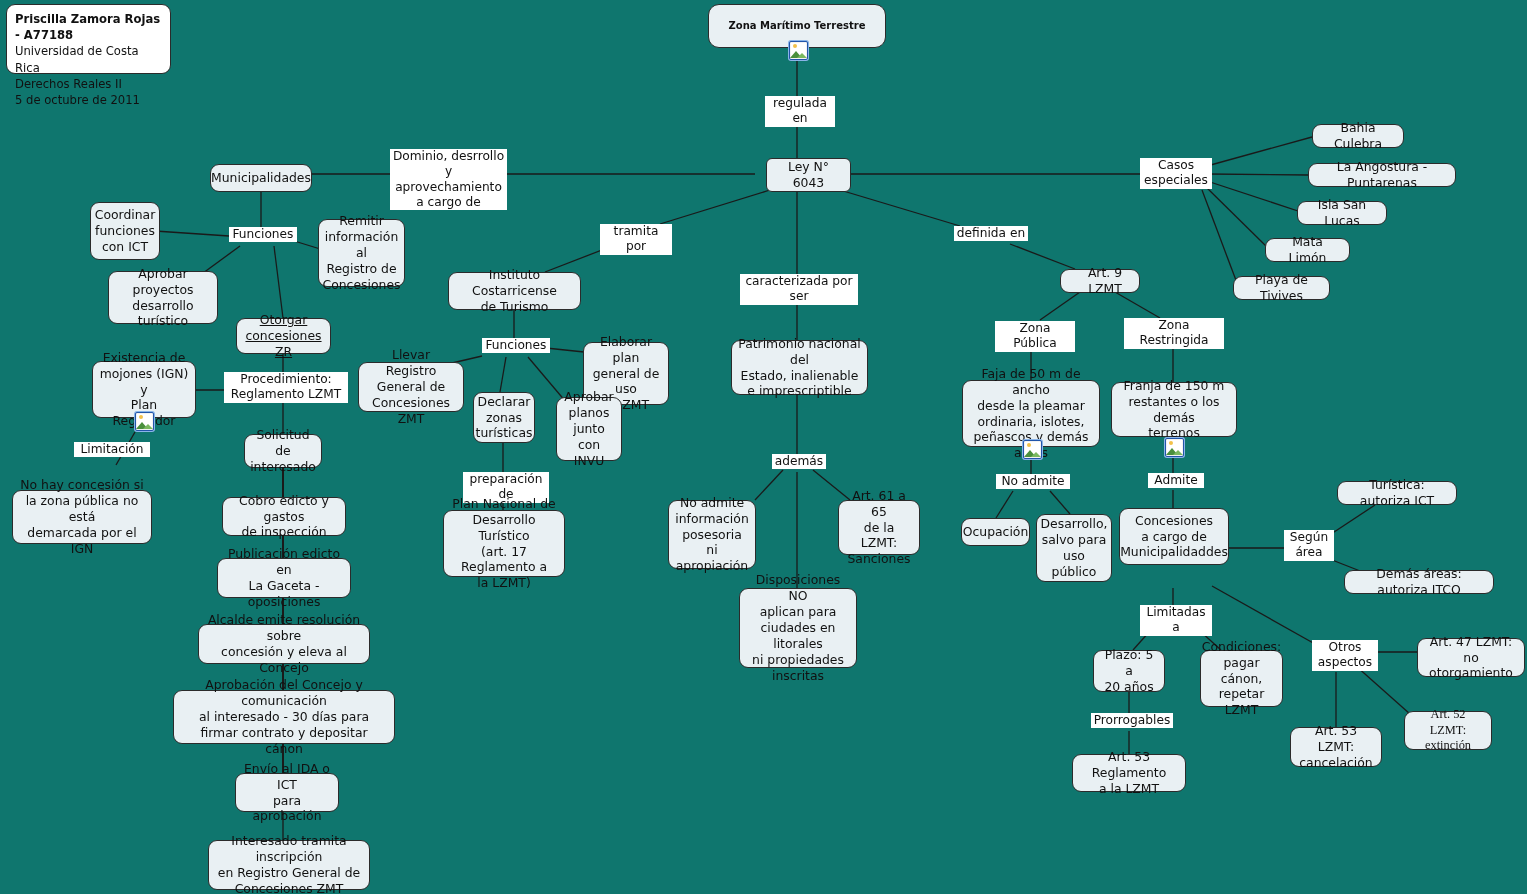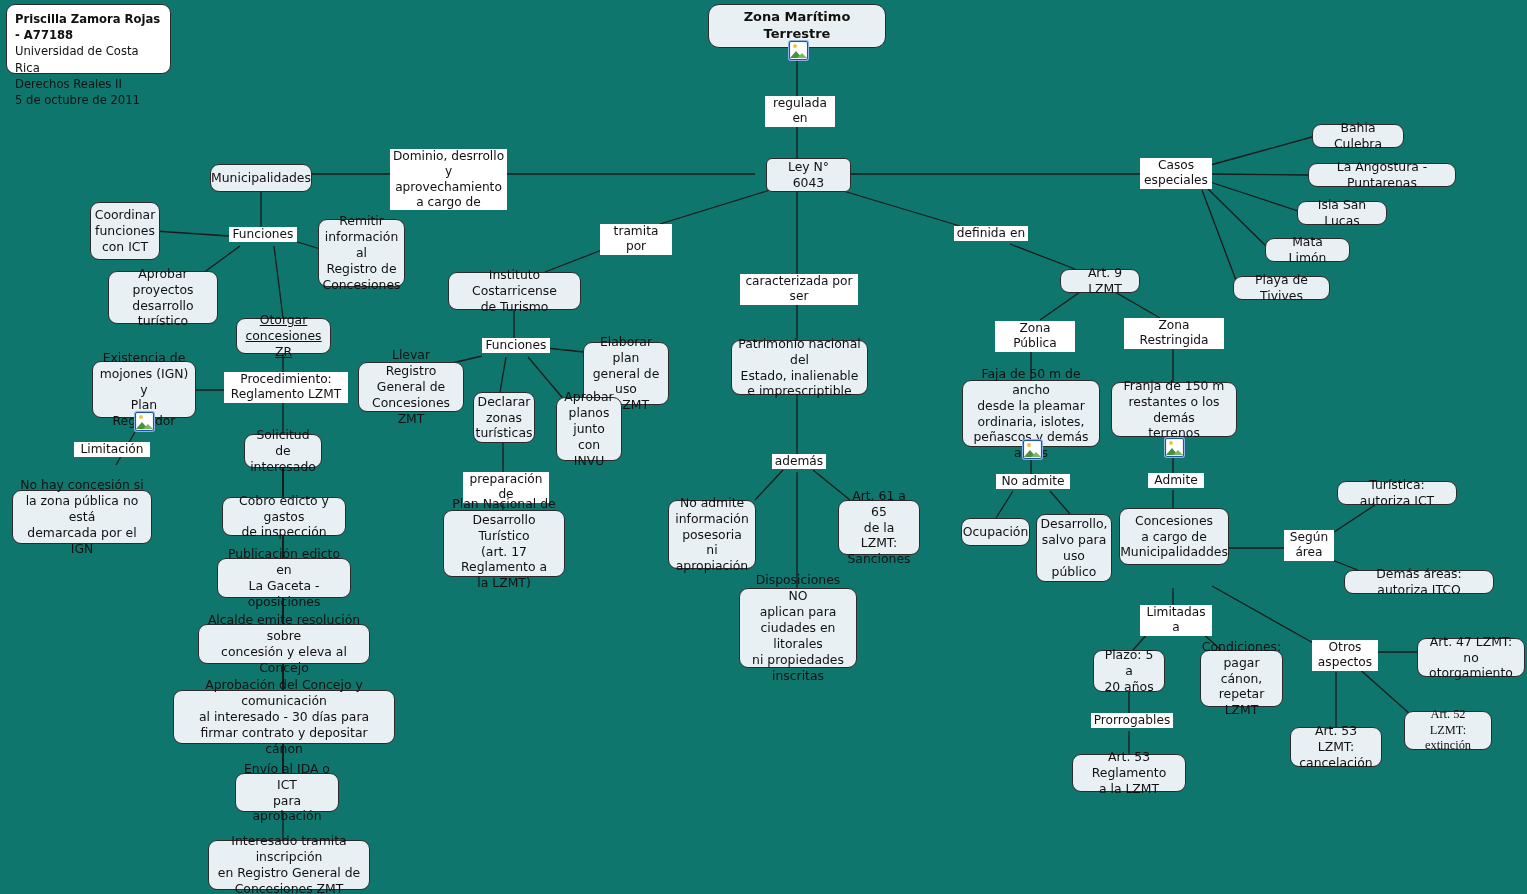--- a/index.html
+++ b/index.html
@@ -35,21 +35,21 @@
     justify-content: center;
     text-align: center;
     font-size: 12.4px;
     line-height: 1.28;
     color: #111111;
     padding: 3px 6px;
     z-index: 3;
   }
   .node.root {
     font-weight: bold;
-    font-size: 13px;
+    font-size: 10px;
     border-radius: 11px;
   }
   .node.titlecard {
     background: #ffffff;
     border-radius: 9px;
     text-align: left;
     justify-content: flex-start;
     align-items: flex-start;
     padding: 6px 8px;
     font-size: 11.6px;

